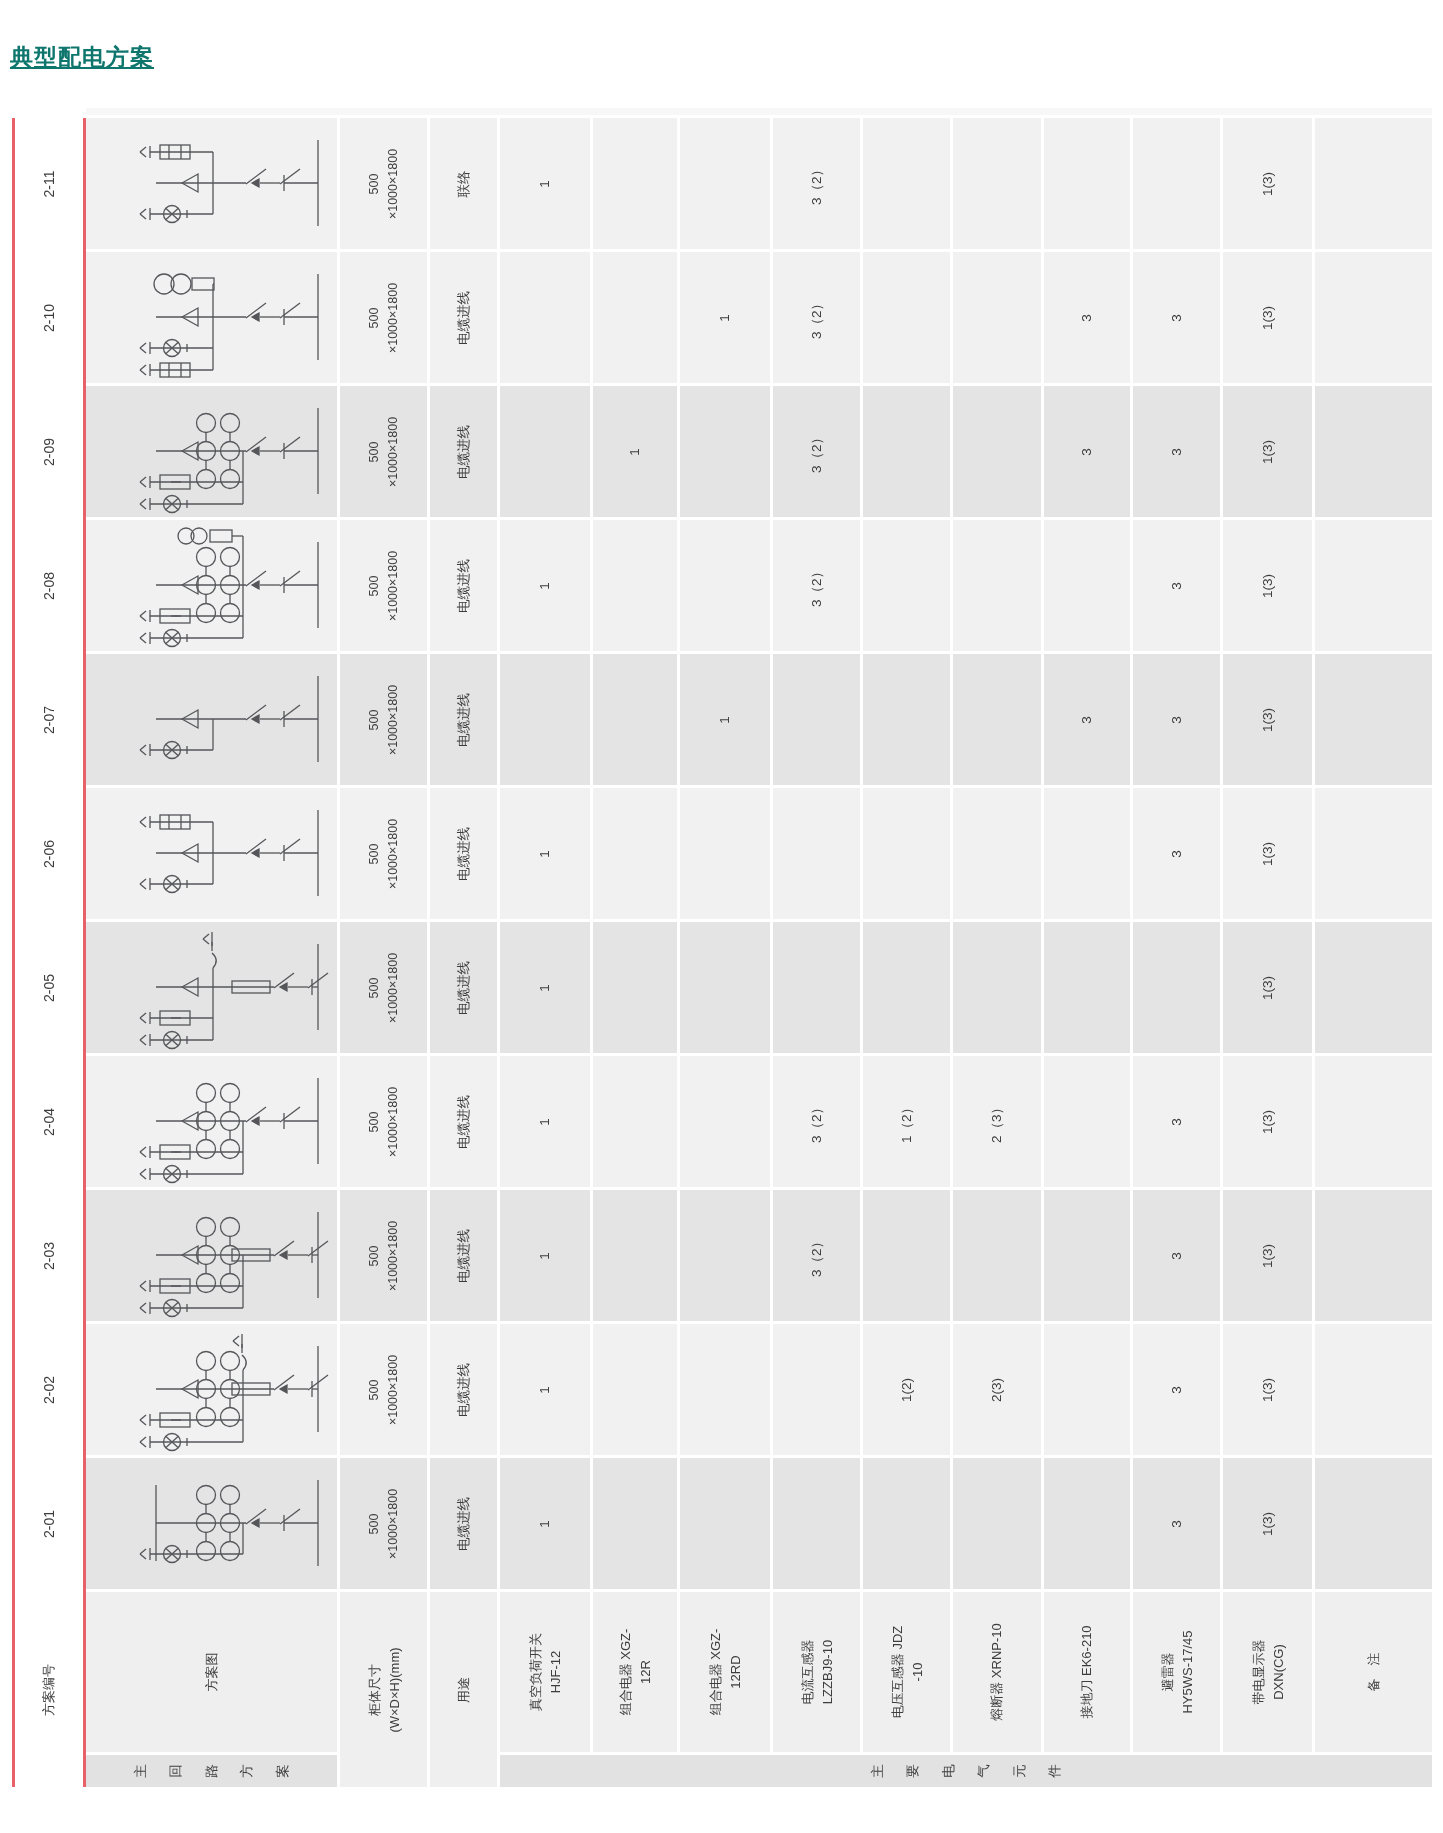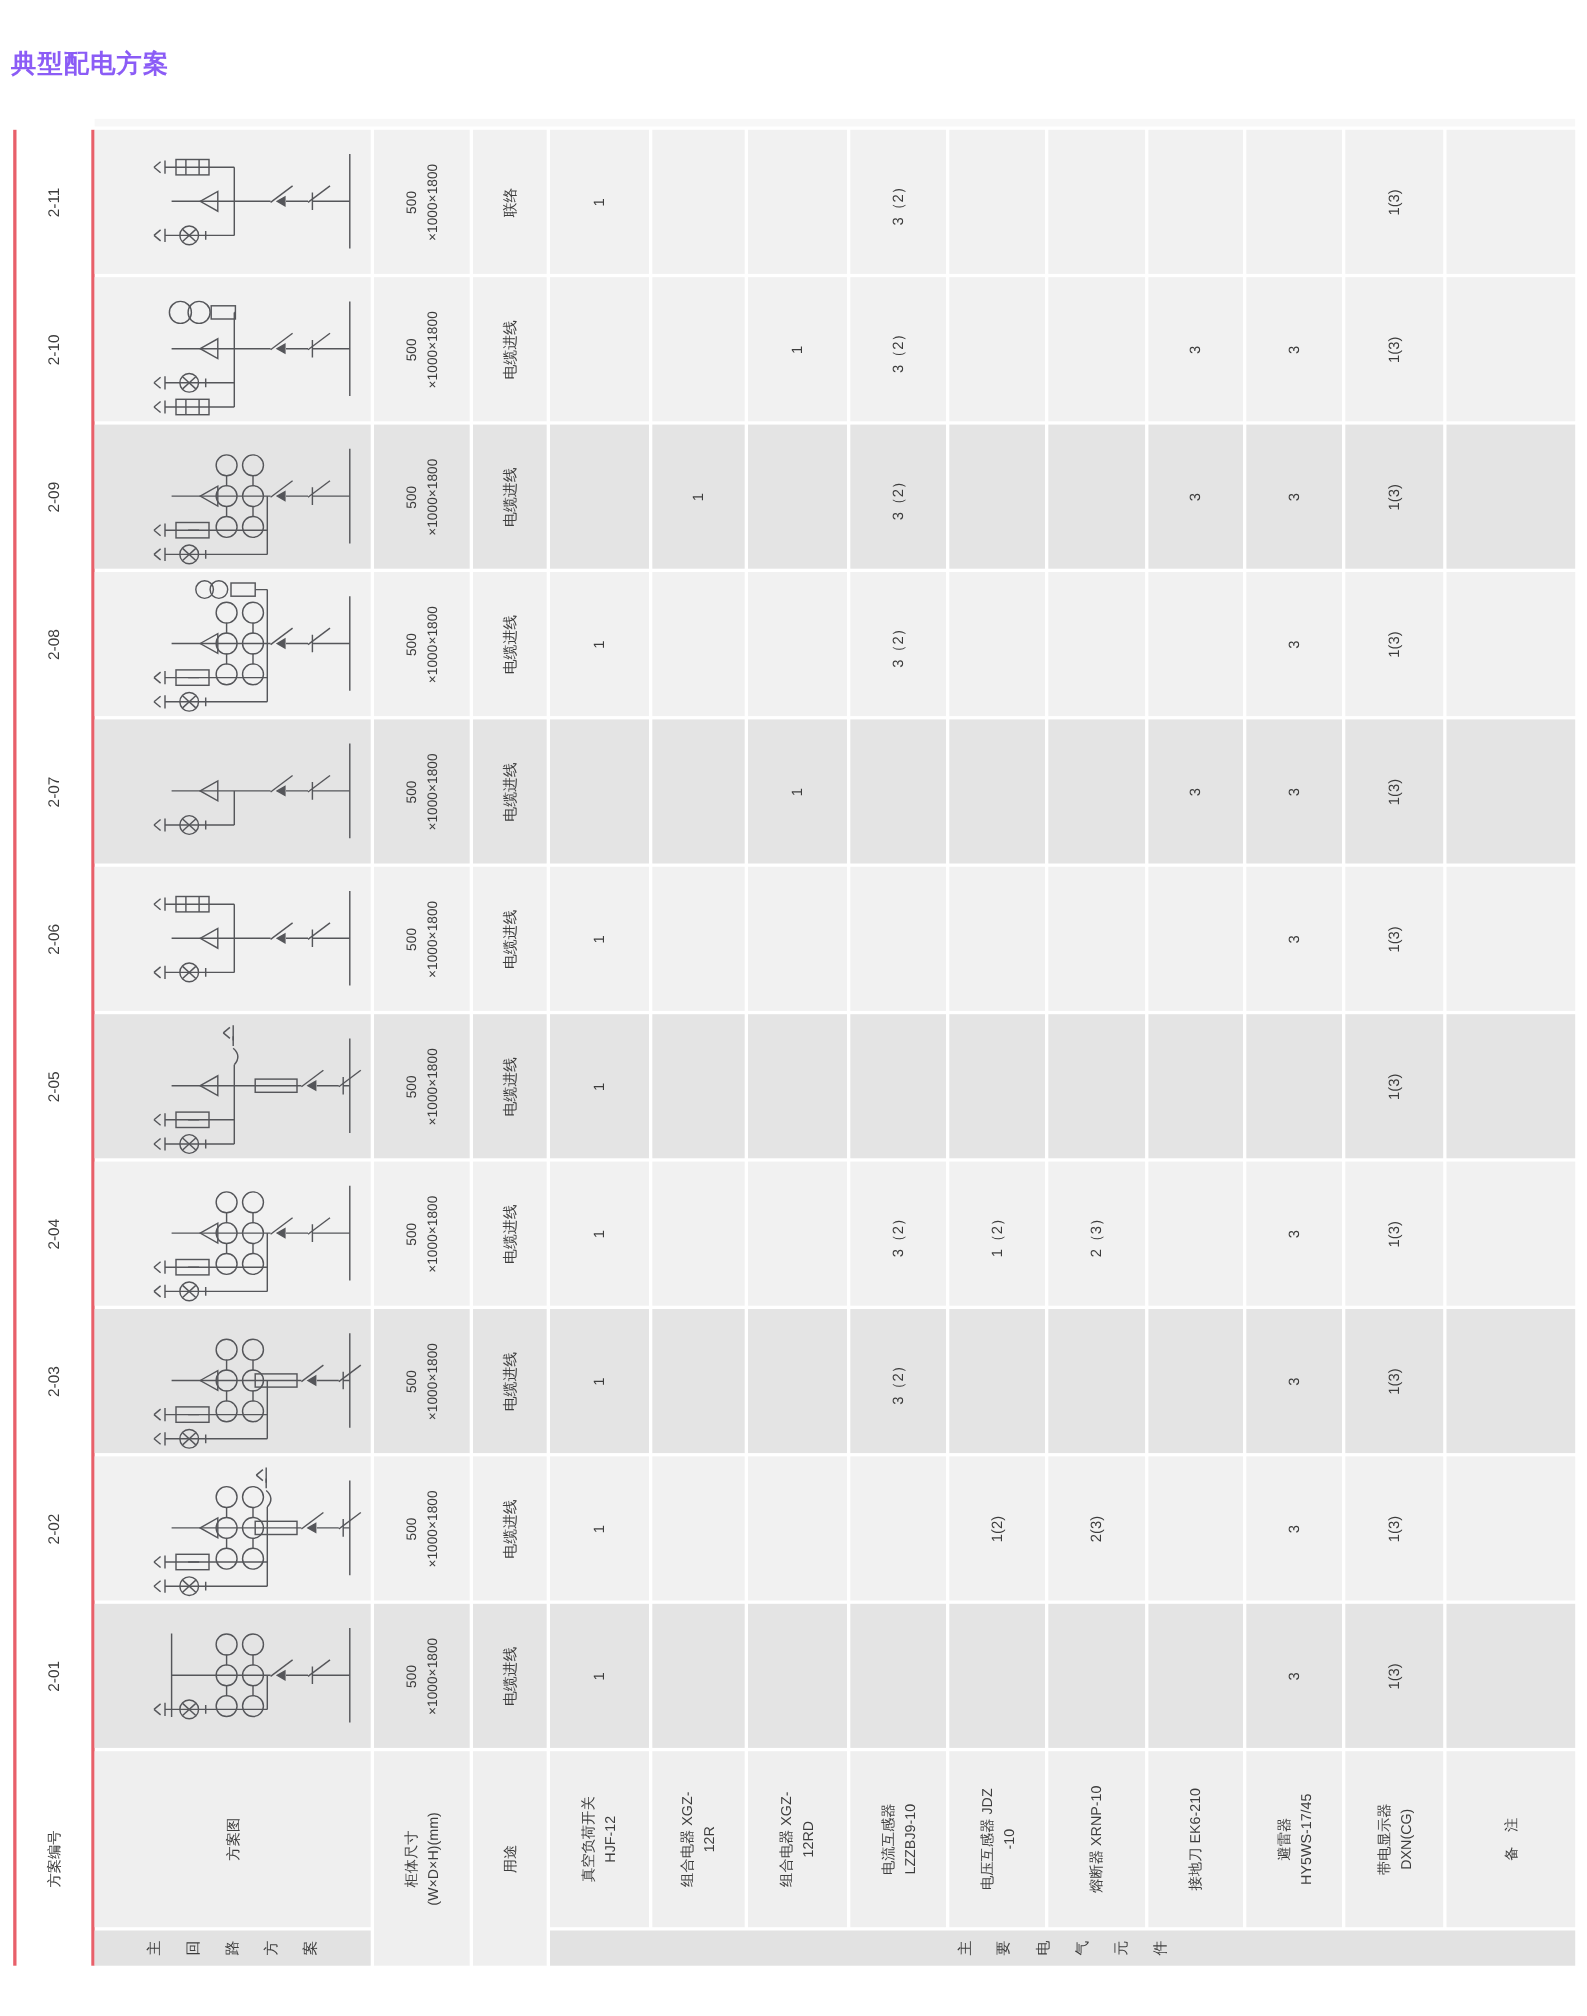--- a/index.html
+++ b/index.html
@@ -10,21 +10,21 @@
        transform:translate(-50%,-50%) rotate(-90deg);
        text-align:center;white-space:pre-line;line-height:1.5;color:#3d3d3d;}
   .strip{position:absolute;display:flex;align-items:center;justify-content:center;}
   .strip span{display:inline-block;transform:rotate(-90deg);font-size:13.5px;color:#3d3d3d;margin:0 11px;}
   #page-title{position:absolute;left:10px;top:42px;font-size:23px;font-weight:700;letter-spacing:1px;}
   svg{display:block;}
 </style>
 </head>
 <body>
 
-<div id="page-title" style="color: #8b5cf6;">典型配电方案</div>
+<div id="page-title" style="color: #0f766e; text-decoration: underline;">典型配电方案</div>
 
 <div id="table-root">
     <div class="cell" style="left: 12px; top: 118px; width: 3px; height: 1669px; background: rgb(232, 96, 106);"></div>
     <div class="cell" style="left: 83px; top: 118px; width: 3px; height: 1669px; background: rgb(232, 96, 106);"></div>
     <div class="cell" style="left: 86px; top: 108px; width: 1346px; height: 7px; background: rgb(247, 247, 247);"></div>
     <div class="cell" style="left: 15px; top: 118px; width: 68px; height: 131px;">
       <div class="rot" style="width: 110px; font-size: 14px;">2-11</div>
     </div>
     <div class="cell" style="left: 86px; top: 118px; width: 251px; height: 131px; background: rgb(241, 241, 241);">
       <svg width="251" height="131" viewBox="0 0 251 131" fill="none" stroke="#55565a" stroke-width="1.3">

